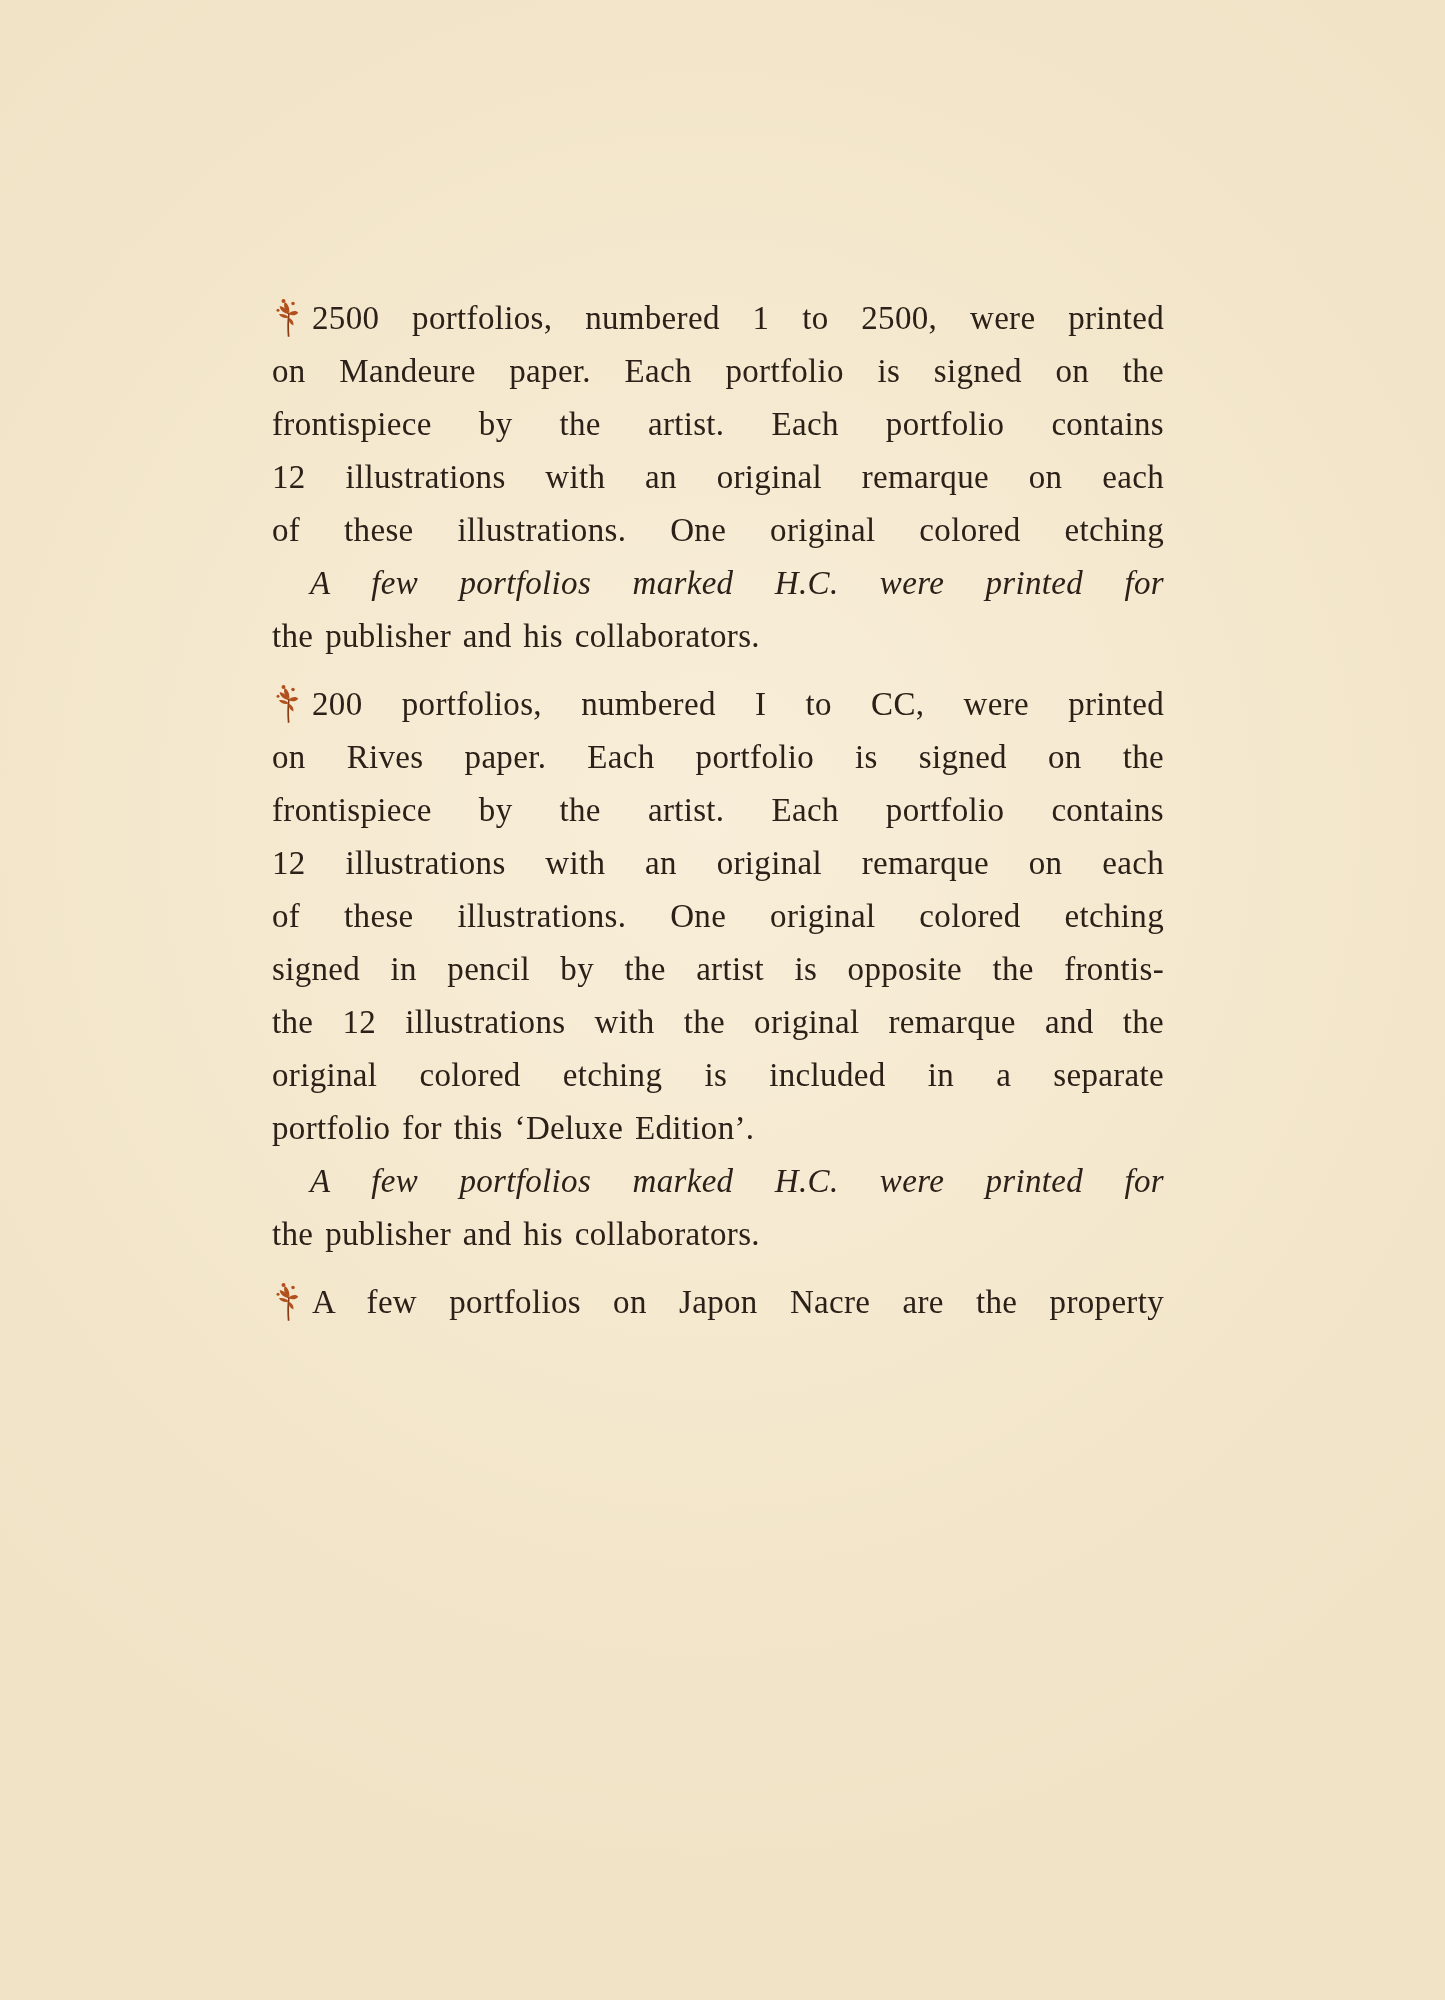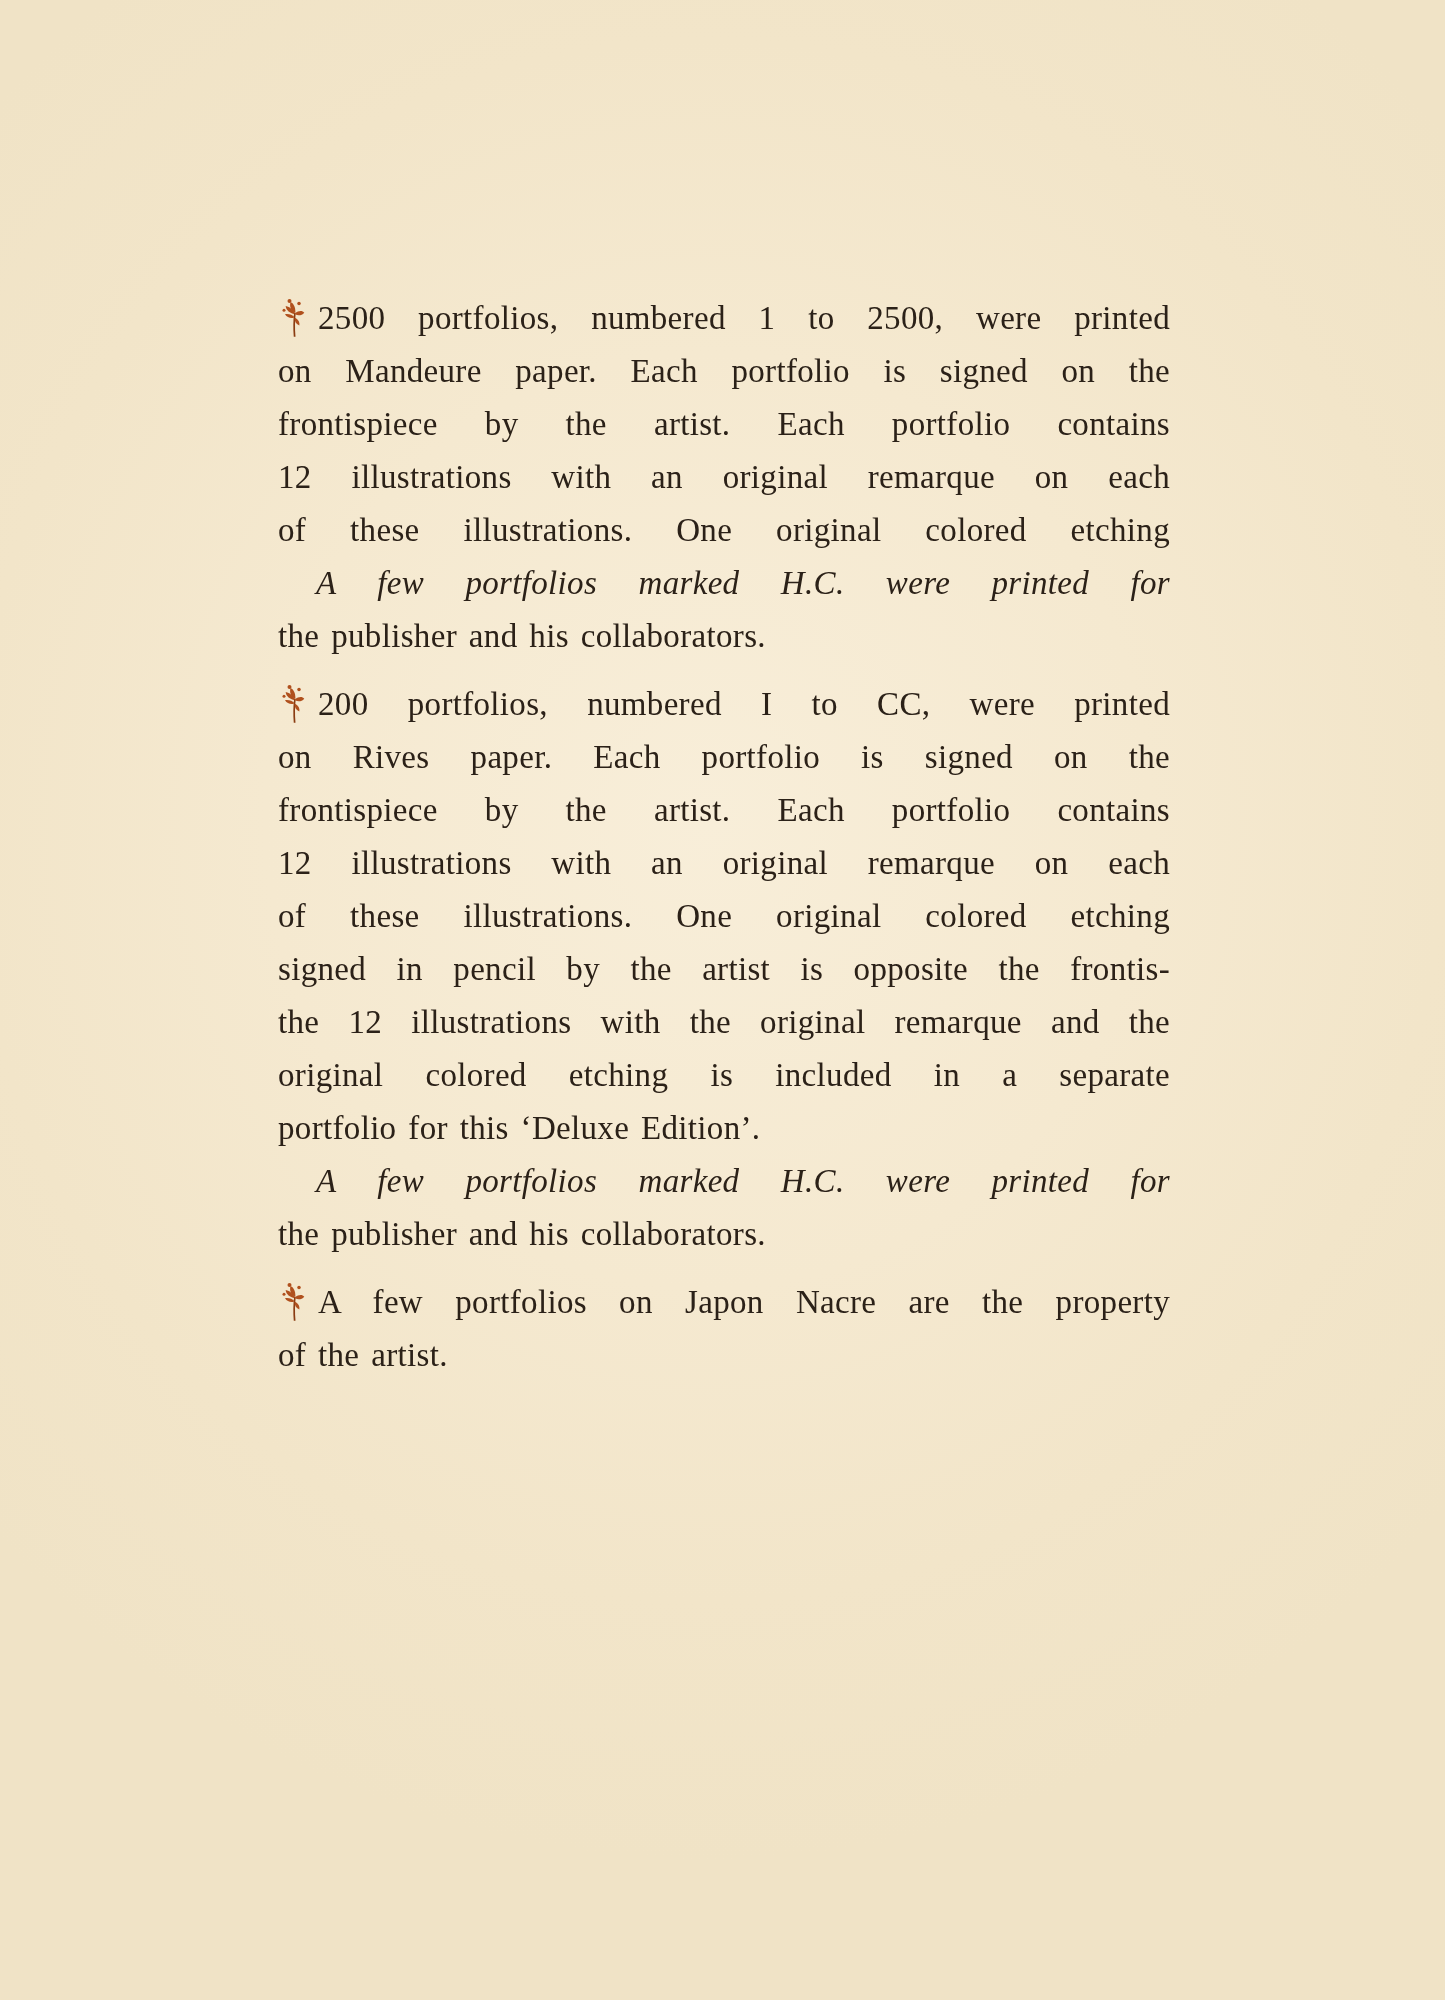--- a/index.html
+++ b/index.html
@@ -15,21 +15,21 @@
         #f8eed9 0%, #f5e9d0 45%, #f2e5c9 75%, #f0e3c6 100%);
     font-family: "Liberation Serif", "DejaVu Serif", serif;
   }
   .page {
     position: relative;
     width: 1445px;
     height: 2000px;
   }
   .text-block {
     position: absolute;
-    left: 278px;
+    left: 272px;
     top: 292px;
     width: 892px;
     color: #2b2118;
     font-size: 33px;
     line-height: 53px;
     word-spacing: 0.10em;
     letter-spacing: 0.01em;
   }
   .paragraph { margin: 0; }
   .paragraph.entry { margin-top: 15px; }
@@ -134,17 +134,16 @@
               <path d="M13.6 12.2 C16.4 10.2 19.4 9.8 21 11.8 C19 14.2 16.1 14.2 13.9 13.2 Z"></path>
               <path d="M12.6 15.8 C9.7 16.4 7.2 15.4 5.6 12.9 C8.6 12.3 11.5 13.6 12.9 15 Z"></path>
               <path d="M13.7 15.7 C16.2 17.2 17.6 19.3 17.1 21.9 C14.6 20.9 13.3 18.7 13.3 16.3 Z"></path>
               <circle cx="9.2" cy="2.4" r="1.6"></circle>
               <circle cx="16.8" cy="4.3" r="1.4"></circle>
               <circle cx="4.8" cy="9.8" r="1.2"></circle>
             </g>
           </svg>
         </span><span>A few portfolios on Japon Nacre are the property</span>
       </div>
-      <div class="line last">of the artist.</div>
     </div>
 
   </div>
 </div>
 
 </body></html>

